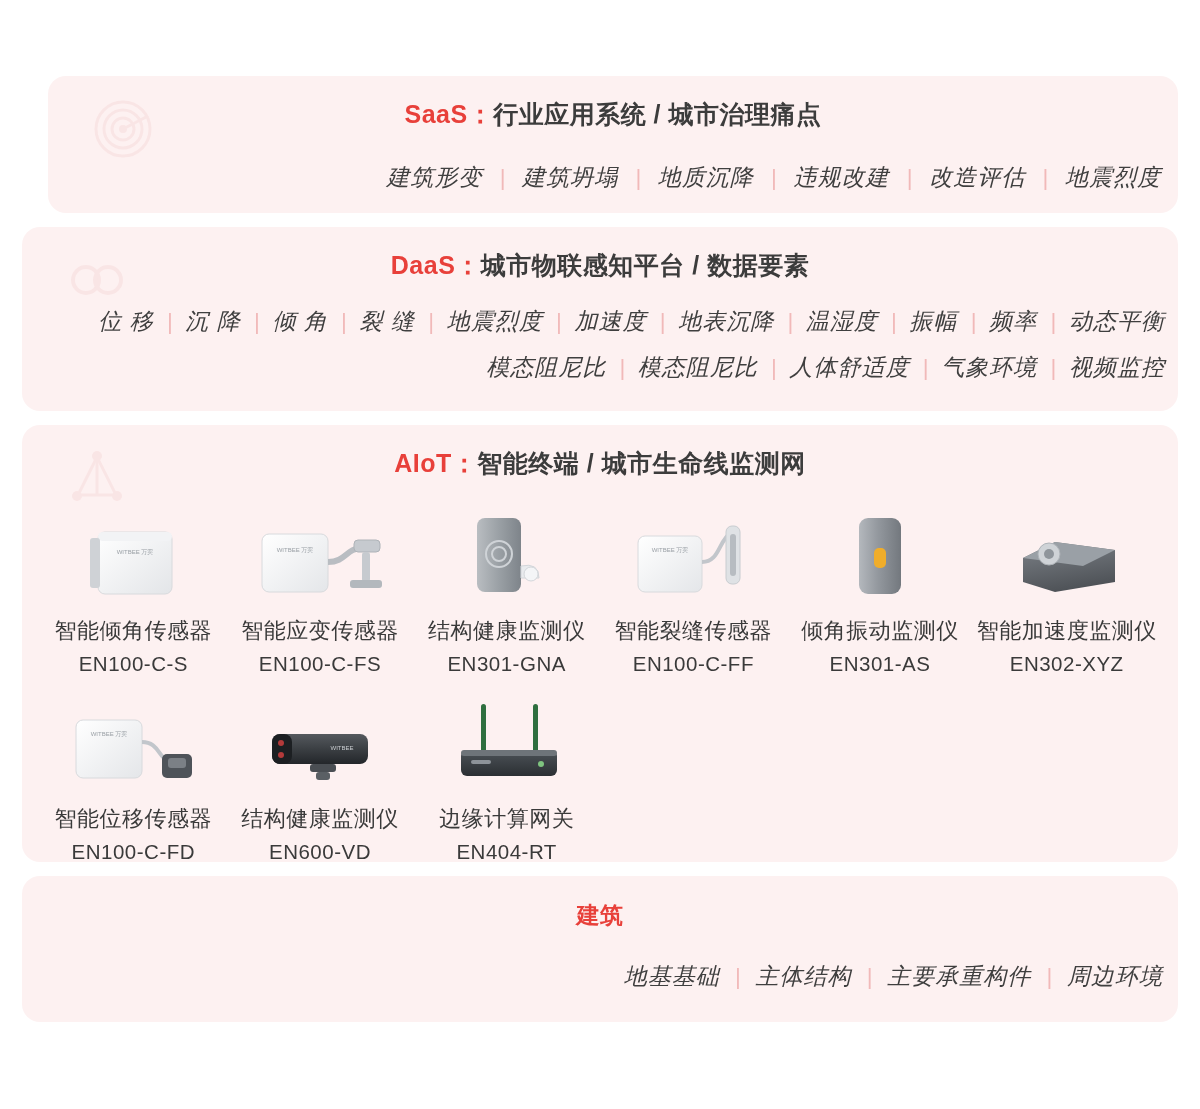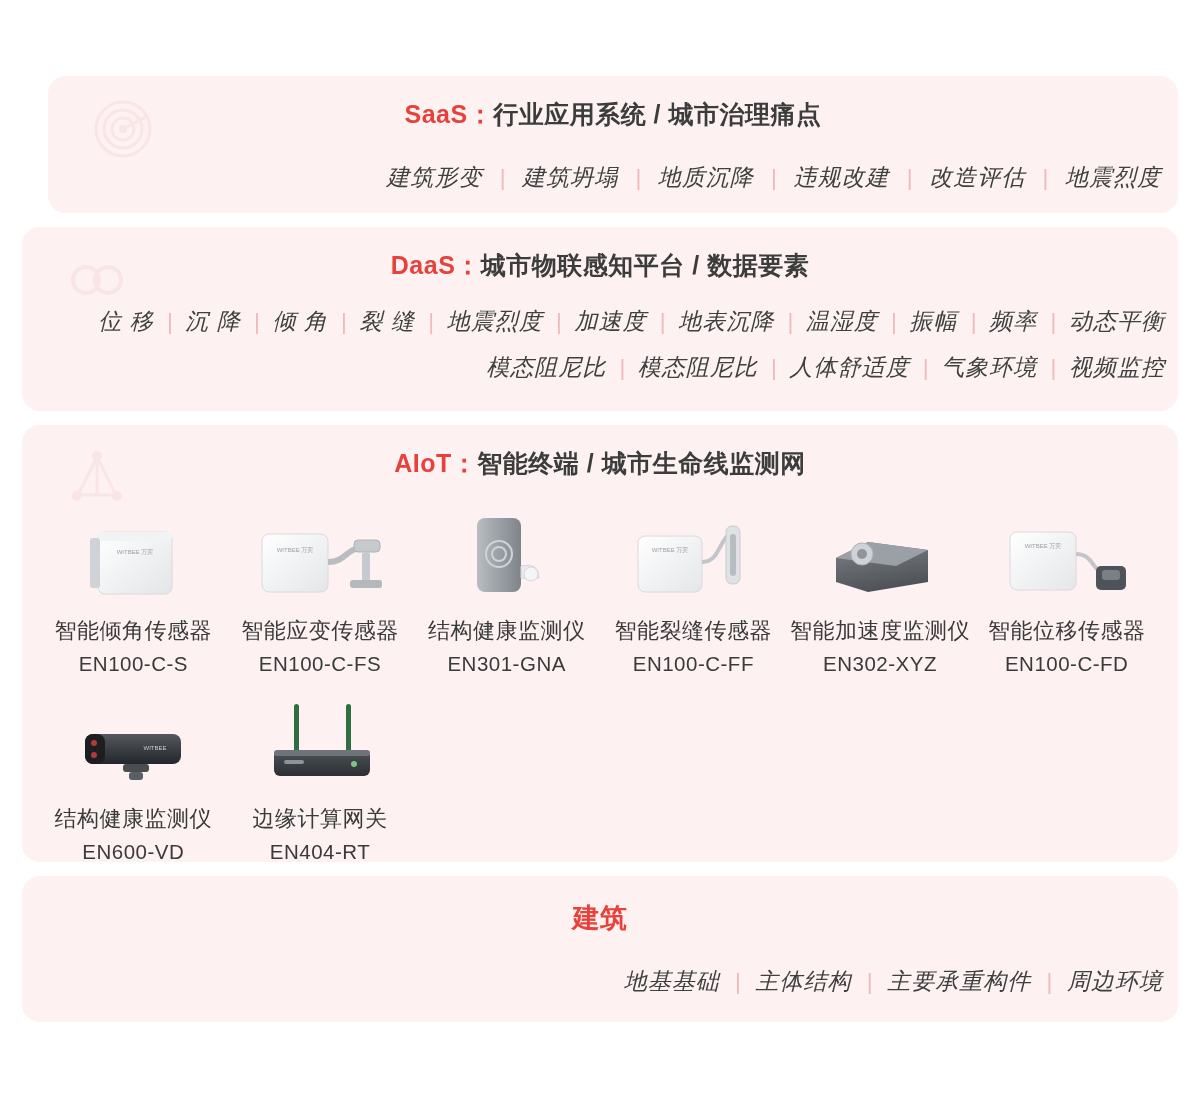--- a/index.html
+++ b/index.html
@@ -115,21 +115,21 @@
   .device-model {
     font-size: 20.5px;
     color: #3a3a3a;
     margin-top: 6px;
     letter-spacing: 0.5px;
     white-space: nowrap;
   }
 
   
   .building-panel { height: 146px; }
-  .building-panel .panel-title { font-size: 27px; padding-top: 24px; }
+  .building-panel .panel-title { font-size: 23px; padding-top: 24px; }
   .building-panel .tag-row { padding-top: 26px; }
   .building-panel .tag { font-size: 23px; padding: 0 15px; }
 
   
   .dev-svg { display: block; }
 </style>
 </head>
 <body>
 
 <div class="page">
@@ -306,20 +306,37 @@
             <text x="42" y="42" font-size="6" fill="#9aa0a6" text-anchor="middle" font-family="Liberation Sans, sans-serif">WITBEE 万宾</text>
             <path d="M74 52 C92 52 90 30 104 22" stroke="#c2c6cb" stroke-width="4" fill="none"></path>
             <rect x="98" y="16" width="14" height="58" rx="6" fill="#dfe2e5" stroke="#c8ccd0"></rect>
             <rect x="102" y="24" width="6" height="42" rx="3" fill="#b7bcc1"></rect>
           </svg>
         </div>
         <div class="device-name">智能裂缝传感器</div>
         <div class="device-model">EN100-C-FF</div>
       </div>
 
+      <div class="device">
+        <div class="device-img">
+          <svg class="dev-svg" width="110" height="96" viewBox="0 0 110 96">
+            <defs>
+              <linearGradient id="gs5" x1="0" y1="0" x2="1" y2="0">
+                <stop offset="0" stop-color="#b4b8bd"></stop>
+                  <stop offset="0.45" stop-color="#93989e"></stop>
+                  <stop offset="1" stop-color="#73787e"></stop>
+              </linearGradient>
+            </defs>
+            <rect x="34" y="8" width="42" height="76" rx="9" fill="url(#gs5)"></rect>
+            <rect x="49" y="38" width="12" height="20" rx="5" fill="#f0ad2a"></rect>
+          </svg>
+        </div>
+        <div class="device-name">倾角振动监测仪</div>
+        <div class="device-model">EN301-AS</div>
+      </div>
 
 
       <div class="device">
         <div class="device-img">
           <svg class="dev-svg" width="128" height="96" viewBox="0 0 128 96">
             <defs>
               <linearGradient id="mb7" x1="0" y1="0" x2="0.3" y2="1">
                 <stop offset="0" stop-color="#7d8288"></stop>
                   <stop offset="1" stop-color="#4f5358"></stop>
               </linearGradient>

